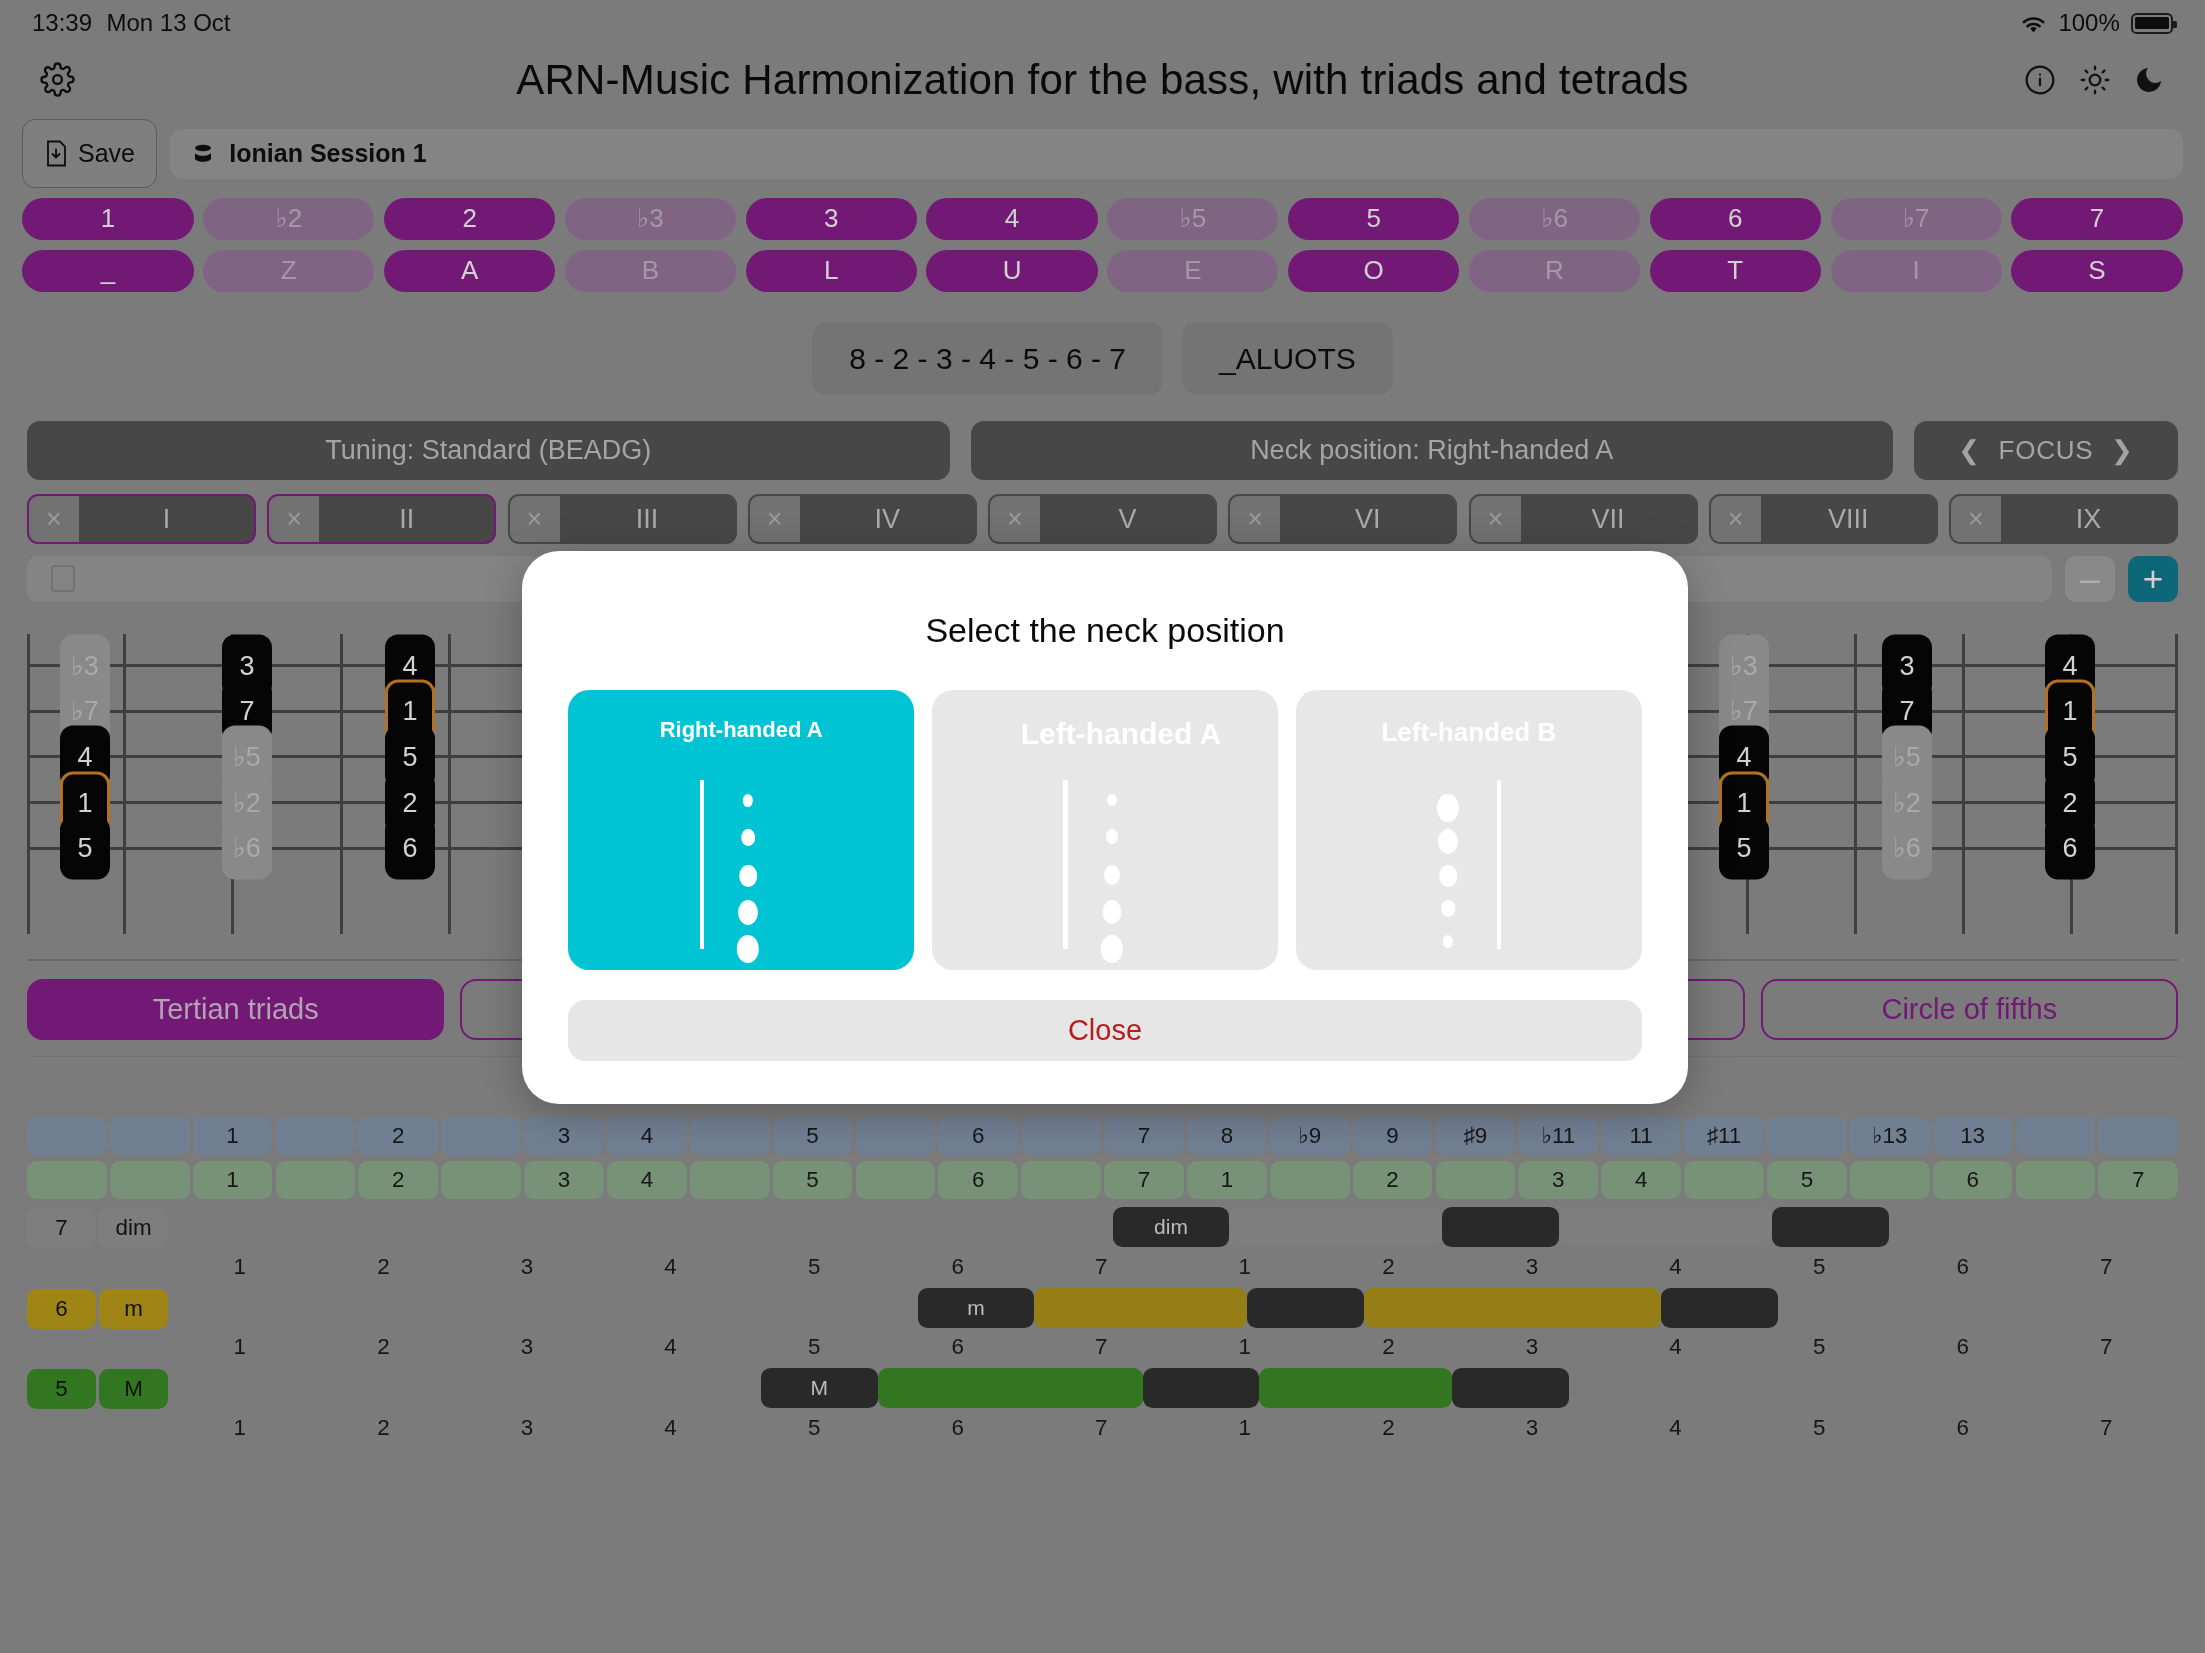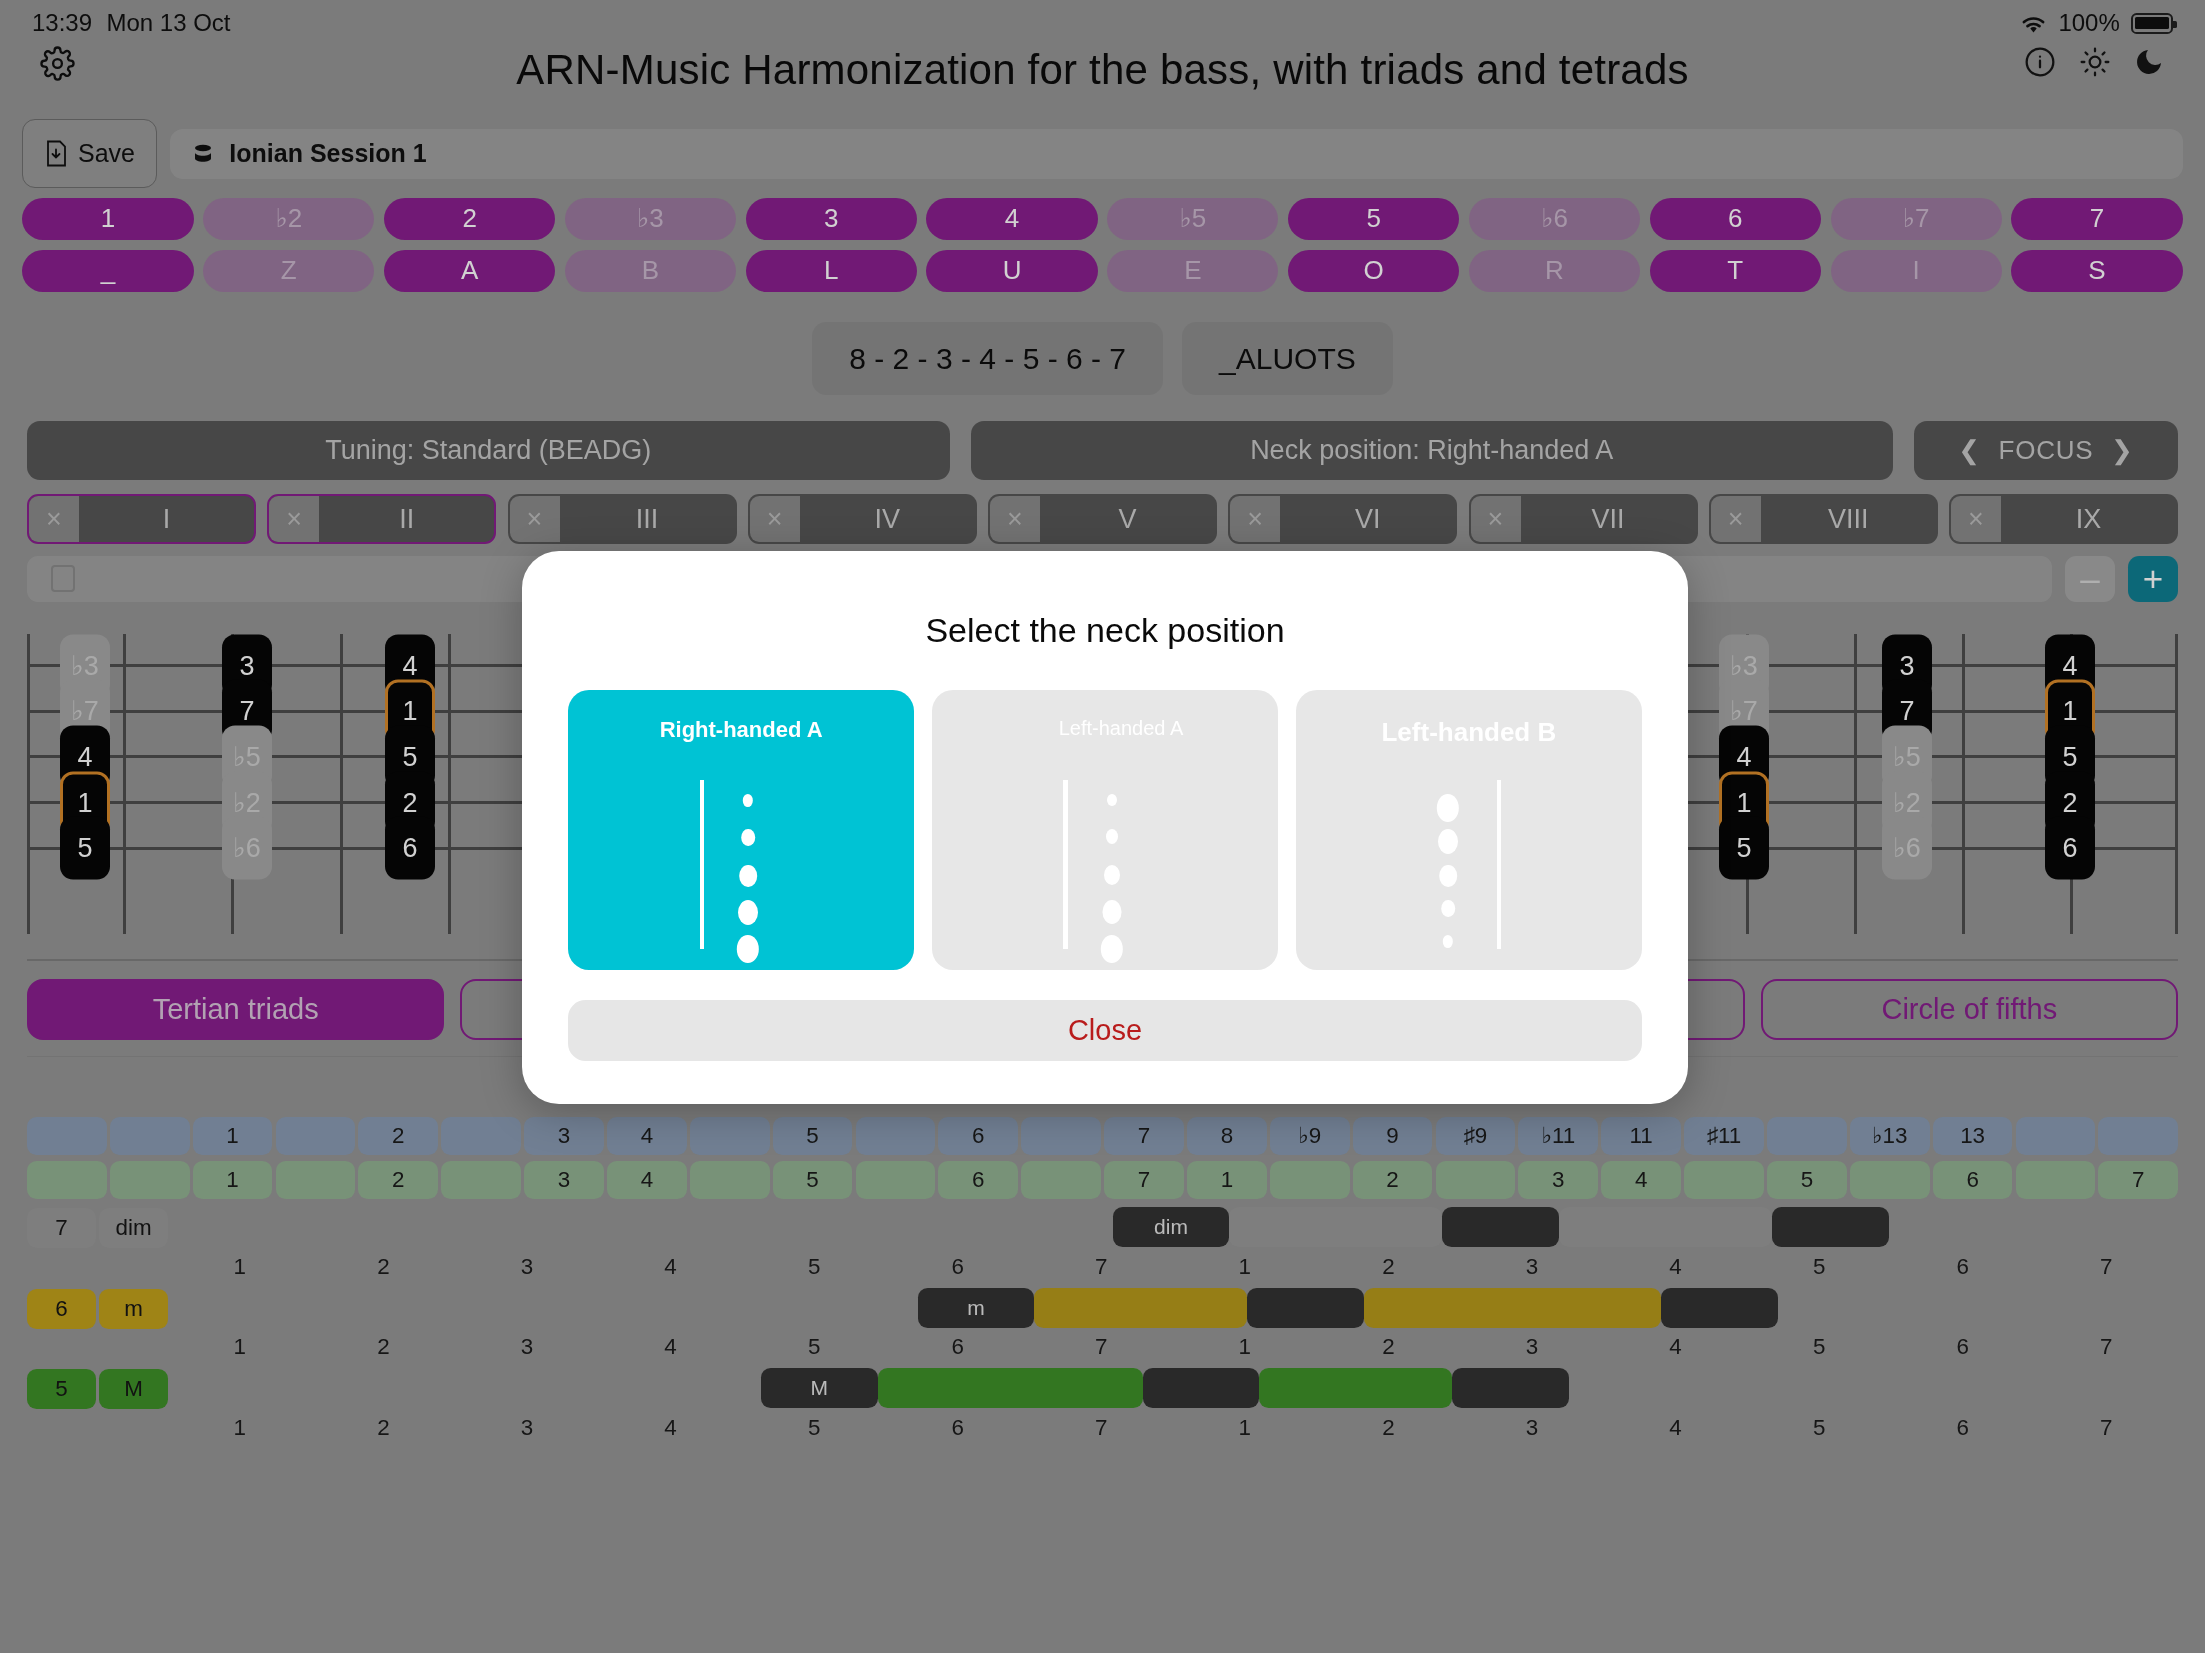--- a/index.html
+++ b/index.html
@@ -29,21 +29,21 @@
     position: relative; padding: 2.4px;
   }
   .battery::after {
     content: ""; position: absolute; right: -5.6px; top: 6.4px;
     width: 3.2px; height: 7.2px; background: #222; border-radius: 0 1.6px 1.6px 0;
   }
   .battery i { display: block; height: 100%; background: #111; border-radius: 1.6px; }
 
   
   .appheader {
-    height: 67px; display: flex; align-items: flex-start; padding: 0 40px;
+    height: 67px; display: flex; align-items: center; padding: 0 40px;
     position: relative;
   }
   .gear-icon { width: 35px; height: 35px; }
   .app-title {
     position: absolute; left: 0; right: 0; text-align: center;
     font-size: 42px; color: #0b0b0b; letter-spacing: 0.2px; font-weight: 400;
     pointer-events: none;
   }
   .header-right { margin-left: auto; display: flex; gap: 22.4px; align-items: center; z-index:2;}
   .hdr-ico { width: 32px; height: 32px; }
@@ -580,21 +580,21 @@
         <div style="position: absolute; inset: 90px 0px 21px;">
           <div style="position: absolute; top: 0px; bottom: 0px; width: 4.8px; background: rgb(255, 255, 255); left: 38%;"></div>
           <div style="position: absolute; border-radius: 50%; background: rgb(255, 255, 255); width: 10.4px; height: 13px; left: 52%; transform: translateX(-50%); top: 8%;"></div>
           <div style="position: absolute; border-radius: 50%; background: rgb(255, 255, 255); width: 13.6px; height: 17px; left: 52%; transform: translateX(-50%); top: 29%;"></div>
           <div style="position: absolute; border-radius: 50%; background: rgb(255, 255, 255); width: 17.6px; height: 22px; left: 52%; transform: translateX(-50%); top: 50%;"></div>
           <div style="position: absolute; border-radius: 50%; background: rgb(255, 255, 255); width: 20px; height: 25px; left: 52%; transform: translateX(-50%); top: 71%;"></div>
           <div style="position: absolute; border-radius: 50%; background: rgb(255, 255, 255); width: 22.4px; height: 28px; left: 52%; transform: translateX(-50%); top: 92%;"></div>
         </div>
       </div>
       <div style="flex: 1 1 0%; height: 280px; border-radius: 21px; position: relative; padding: 27px 0px 0px; background: rgb(231, 231, 231);">
-        <div style="text-align: center; font-size: 20px; color: rgb(255, 255, 255); font-weight: 400; margin-left: 32px;">Left-handed A</div>
+        <div style="text-align: center; font-size: 30px; color: rgb(255, 255, 255); font-weight: 700; margin-left: 32px;">Left-handed A</div>
         <div style="position: absolute; inset: 90px 0px 21px;">
           <div style="position: absolute; top: 0px; bottom: 0px; width: 4.8px; background: rgb(255, 255, 255); left: 38%;"></div>
           <div style="position: absolute; border-radius: 50%; background: rgb(255, 255, 255); width: 10px; height: 12.4px; left: 52%; transform: translateX(-50%); top: 8%;"></div>
           <div style="position: absolute; border-radius: 50%; background: rgb(255, 255, 255); width: 12px; height: 15px; left: 52%; transform: translateX(-50%); top: 29%;"></div>
           <div style="position: absolute; border-radius: 50%; background: rgb(255, 255, 255); width: 16px; height: 20px; left: 52%; transform: translateX(-50%); top: 50%;"></div>
           <div style="position: absolute; border-radius: 50%; background: rgb(255, 255, 255); width: 19px; height: 23.6px; left: 52%; transform: translateX(-50%); top: 71%;"></div>
           <div style="position: absolute; border-radius: 50%; background: rgb(255, 255, 255); width: 22.4px; height: 28px; left: 52%; transform: translateX(-50%); top: 92%;"></div>
         </div>
       </div>
       <div style="flex: 1 1 0%; height: 280px; border-radius: 21px; position: relative; padding: 27px 0px 0px; background: rgb(231, 231, 231);">

